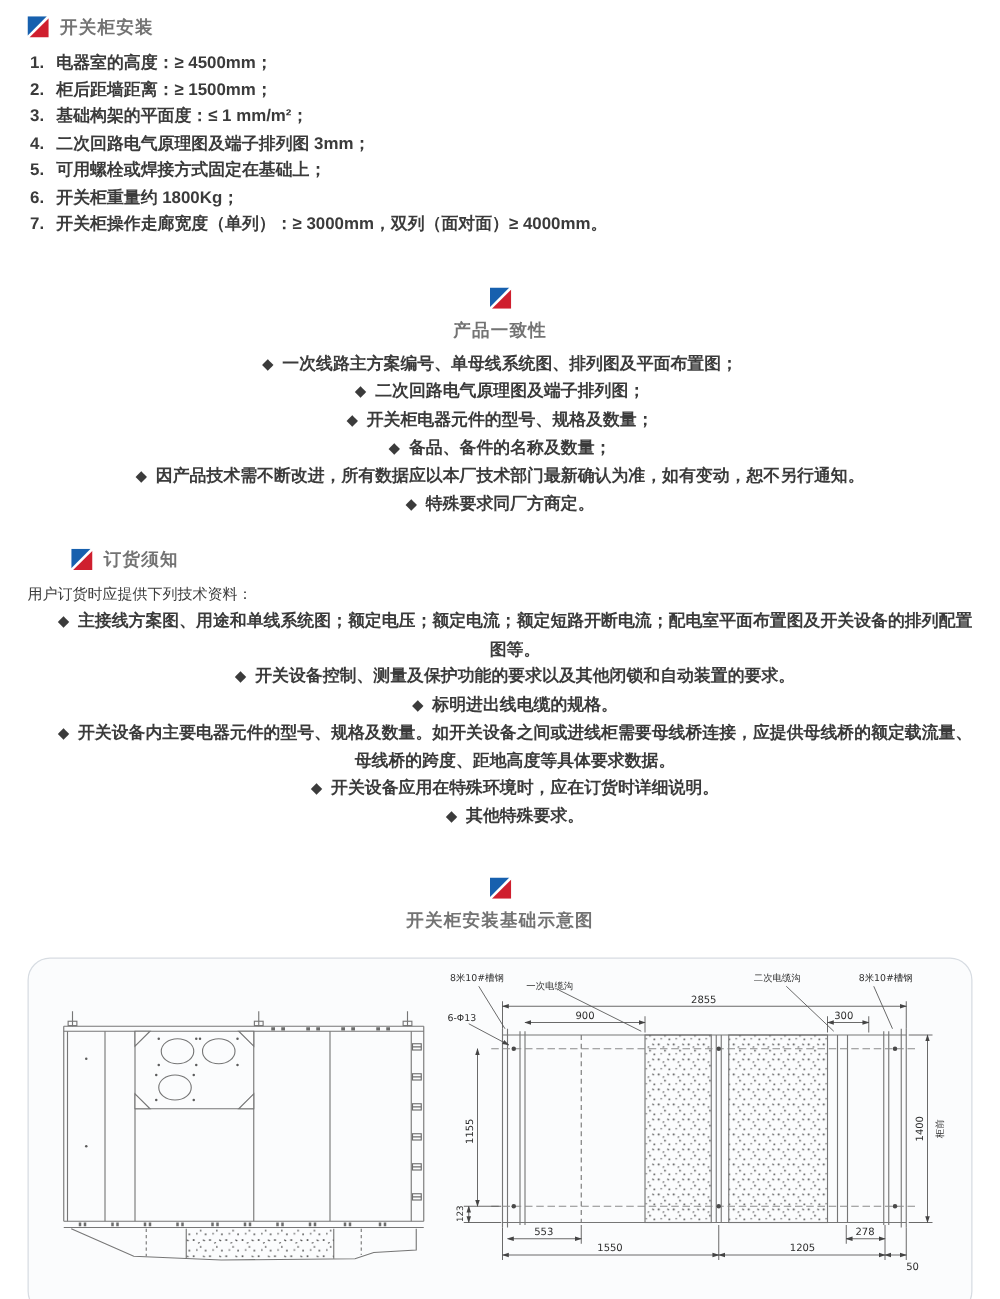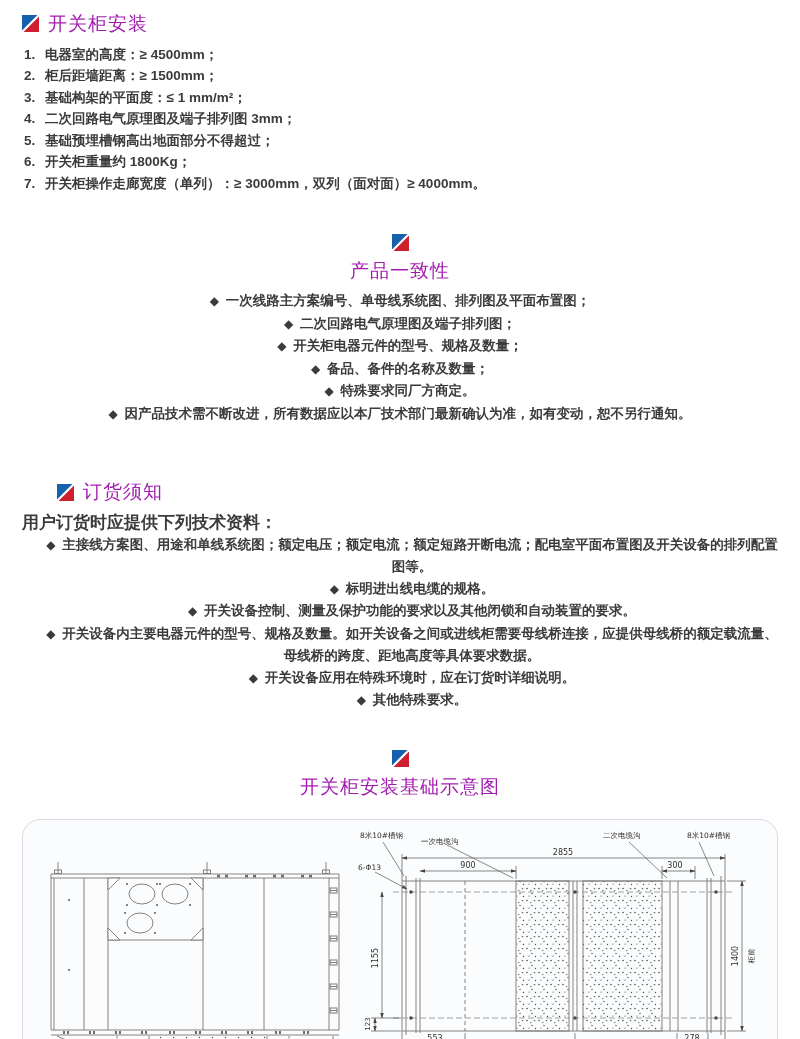--- a/index.html
+++ b/index.html
@@ -9,39 +9,39 @@
     font-family:"Liberation Sans","DejaVu Sans",sans-serif;
     color:#3b3b3b;
     -webkit-font-smoothing:antialiased;
   }
   .page { padding:0 22px 24px 22px; }
 
   
   .sec-head { display:flex; align-items:center; gap:9px; }
   .sec-head .hicon { width:17px; height:17px; display:inline-block; flex:0 0 auto; }
   .sec-head h2 {
-    font-size:19px; font-weight:normal; color:#a21caf;
+    font-size:14px; font-weight:bold; color:#737373;
     letter-spacing:1px; line-height:1.15;
   }
   .mt1 { margin-top:13px; }
   .mt2 { margin-top:40px;flex-direction:column; }
-  .mt3 { margin-top:56px;padding-left:35px; }
+  .mt3 { margin-top:24px;padding-left:35px; }
   .mt4 { margin-top:38px;flex-direction:column; }
 
   
   .numlist { margin-top:9px; }
   .num-item { display:flex; line-height:21.5px; font-size:13.5px; font-weight:600; }
   .num-item .num { width:23px; flex:0 0 auto; text-align:left; padding-left:2px; }
   .num-item .txt { flex:1; }
 
   
   .blist { margin-top:8px;text-align:center; }
   .b-item { line-height:21.5px; font-size:13.5px; font-weight:600; }
   .b-item .bullet { margin-right:7px; font-size:12px; }
-  .intro { margin-top:9px; line-height:21.5px; font-size:17px; font-weight:700; }
+  .intro { margin-top:9px; line-height:21.5px; font-size:12px; font-weight:400; }
 
   
   .panel {
     margin-top:22px;
     width:756px; height:285px;
     background:#fbfcfd;
     border:1px solid #d7dce2;
     border-radius:18px;
     position:relative;
     overflow:hidden;
@@ -80,21 +80,21 @@
     <div class="num-item">
         <span class="num">3.</span>
         <span class="txt">基础构架的平面度：≤ 1 mm/m²；</span>
       </div>
     <div class="num-item">
         <span class="num">4.</span>
         <span class="txt">二次回路电气原理图及端子排列图 3mm；</span>
       </div>
     <div class="num-item">
         <span class="num">5.</span>
-        <span class="txt">基础预埋槽钢高出地面部分不得超过；</span>
+        <span class="txt">可用螺栓或焊接方式固定在基础上；</span>
       </div>
     <div class="num-item">
         <span class="num">6.</span>
         <span class="txt">开关柜重量约 1800Kg；</span>
       </div>
     <div class="num-item">
         <span class="num">7.</span>
         <span class="txt">开关柜操作走廊宽度（单列）：≥ 3000mm，双列（面对面）≥ 4000mm。</span>
       </div>
   </div>
@@ -106,38 +106,38 @@
         <polygon points="17,1.5 17,17 1.5,17" fill="#cf1f2e"></polygon>
       </svg>
     </span>
     <h2>产品一致性</h2>
   </div>
   <div class="blist">
     <div class="b-item"><span class="bullet">◆</span><span>一次线路主方案编号、单母线系统图、排列图及平面布置图；</span></div>
     <div class="b-item"><span class="bullet">◆</span><span>二次回路电气原理图及端子排列图；</span></div>
     <div class="b-item"><span class="bullet">◆</span><span>开关柜电器元件的型号、规格及数量；</span></div>
     <div class="b-item"><span class="bullet">◆</span><span>备品、备件的名称及数量；</span></div>
+    <div class="b-item"><span class="bullet">◆</span><span>因产品技术需不断改进，所有数据应以本厂技术部门最新确认为准，如有变动，恕不另行通知。</span></div>
     <div class="b-item"><span class="bullet">◆</span><span>特殊要求同厂方商定。</span></div>
-    <div class="b-item"><span class="bullet">◆</span><span>因产品技术需不断改进，所有数据应以本厂技术部门最新确认为准，如有变动，恕不另行通知。</span></div>
   </div>
 
   <div class="sec-head mt3">
     <span class="hicon">
       <svg width="17" height="17" viewBox="0 0 17 17">
         <polygon points="0,0 15.5,0 0,15.5" fill="#1760ae"></polygon>
         <polygon points="17,1.5 17,17 1.5,17" fill="#cf1f2e"></polygon>
       </svg>
     </span>
     <h2>订货须知</h2>
   </div>
   <div class="intro">用户订货时应提供下列技术资料：</div>
   <div class="blist" style="margin-top:0;margin-left:24px;">
     <div class="b-item"><span class="bullet">◆</span><span>主接线方案图、用途和单线系统图；额定电压；额定电流；额定短路开断电流；配电室平面布置图及开关设备的排列配置图等。</span></div>
+    <div class="b-item"><span class="bullet">◆</span><span>开关设备控制、测量及保护功能的要求以及其他闭锁和自动装置的要求。</span></div>
     <div class="b-item"><span class="bullet">◆</span><span>标明进出线电缆的规格。</span></div>
-    <div class="b-item"><span class="bullet">◆</span><span>开关设备控制、测量及保护功能的要求以及其他闭锁和自动装置的要求。</span></div>
     <div class="b-item"><span class="bullet">◆</span><span>开关设备内主要电器元件的型号、规格及数量。如开关设备之间或进线柜需要母线桥连接，应提供母线桥的额定载流量、母线桥的跨度、距地高度等具体要求数据。</span></div>
     <div class="b-item"><span class="bullet">◆</span><span>开关设备应用在特殊环境时，应在订货时详细说明。</span></div>
     <div class="b-item"><span class="bullet">◆</span><span>其他特殊要求。</span></div>
   </div>
 
   <div class="sec-head mt4">
     <span class="hicon">
       <svg width="17" height="17" viewBox="0 0 17 17">
         <polygon points="0,0 15.5,0 0,15.5" fill="#1760ae"></polygon>
         <polygon points="17,1.5 17,17 1.5,17" fill="#cf1f2e"></polygon>

